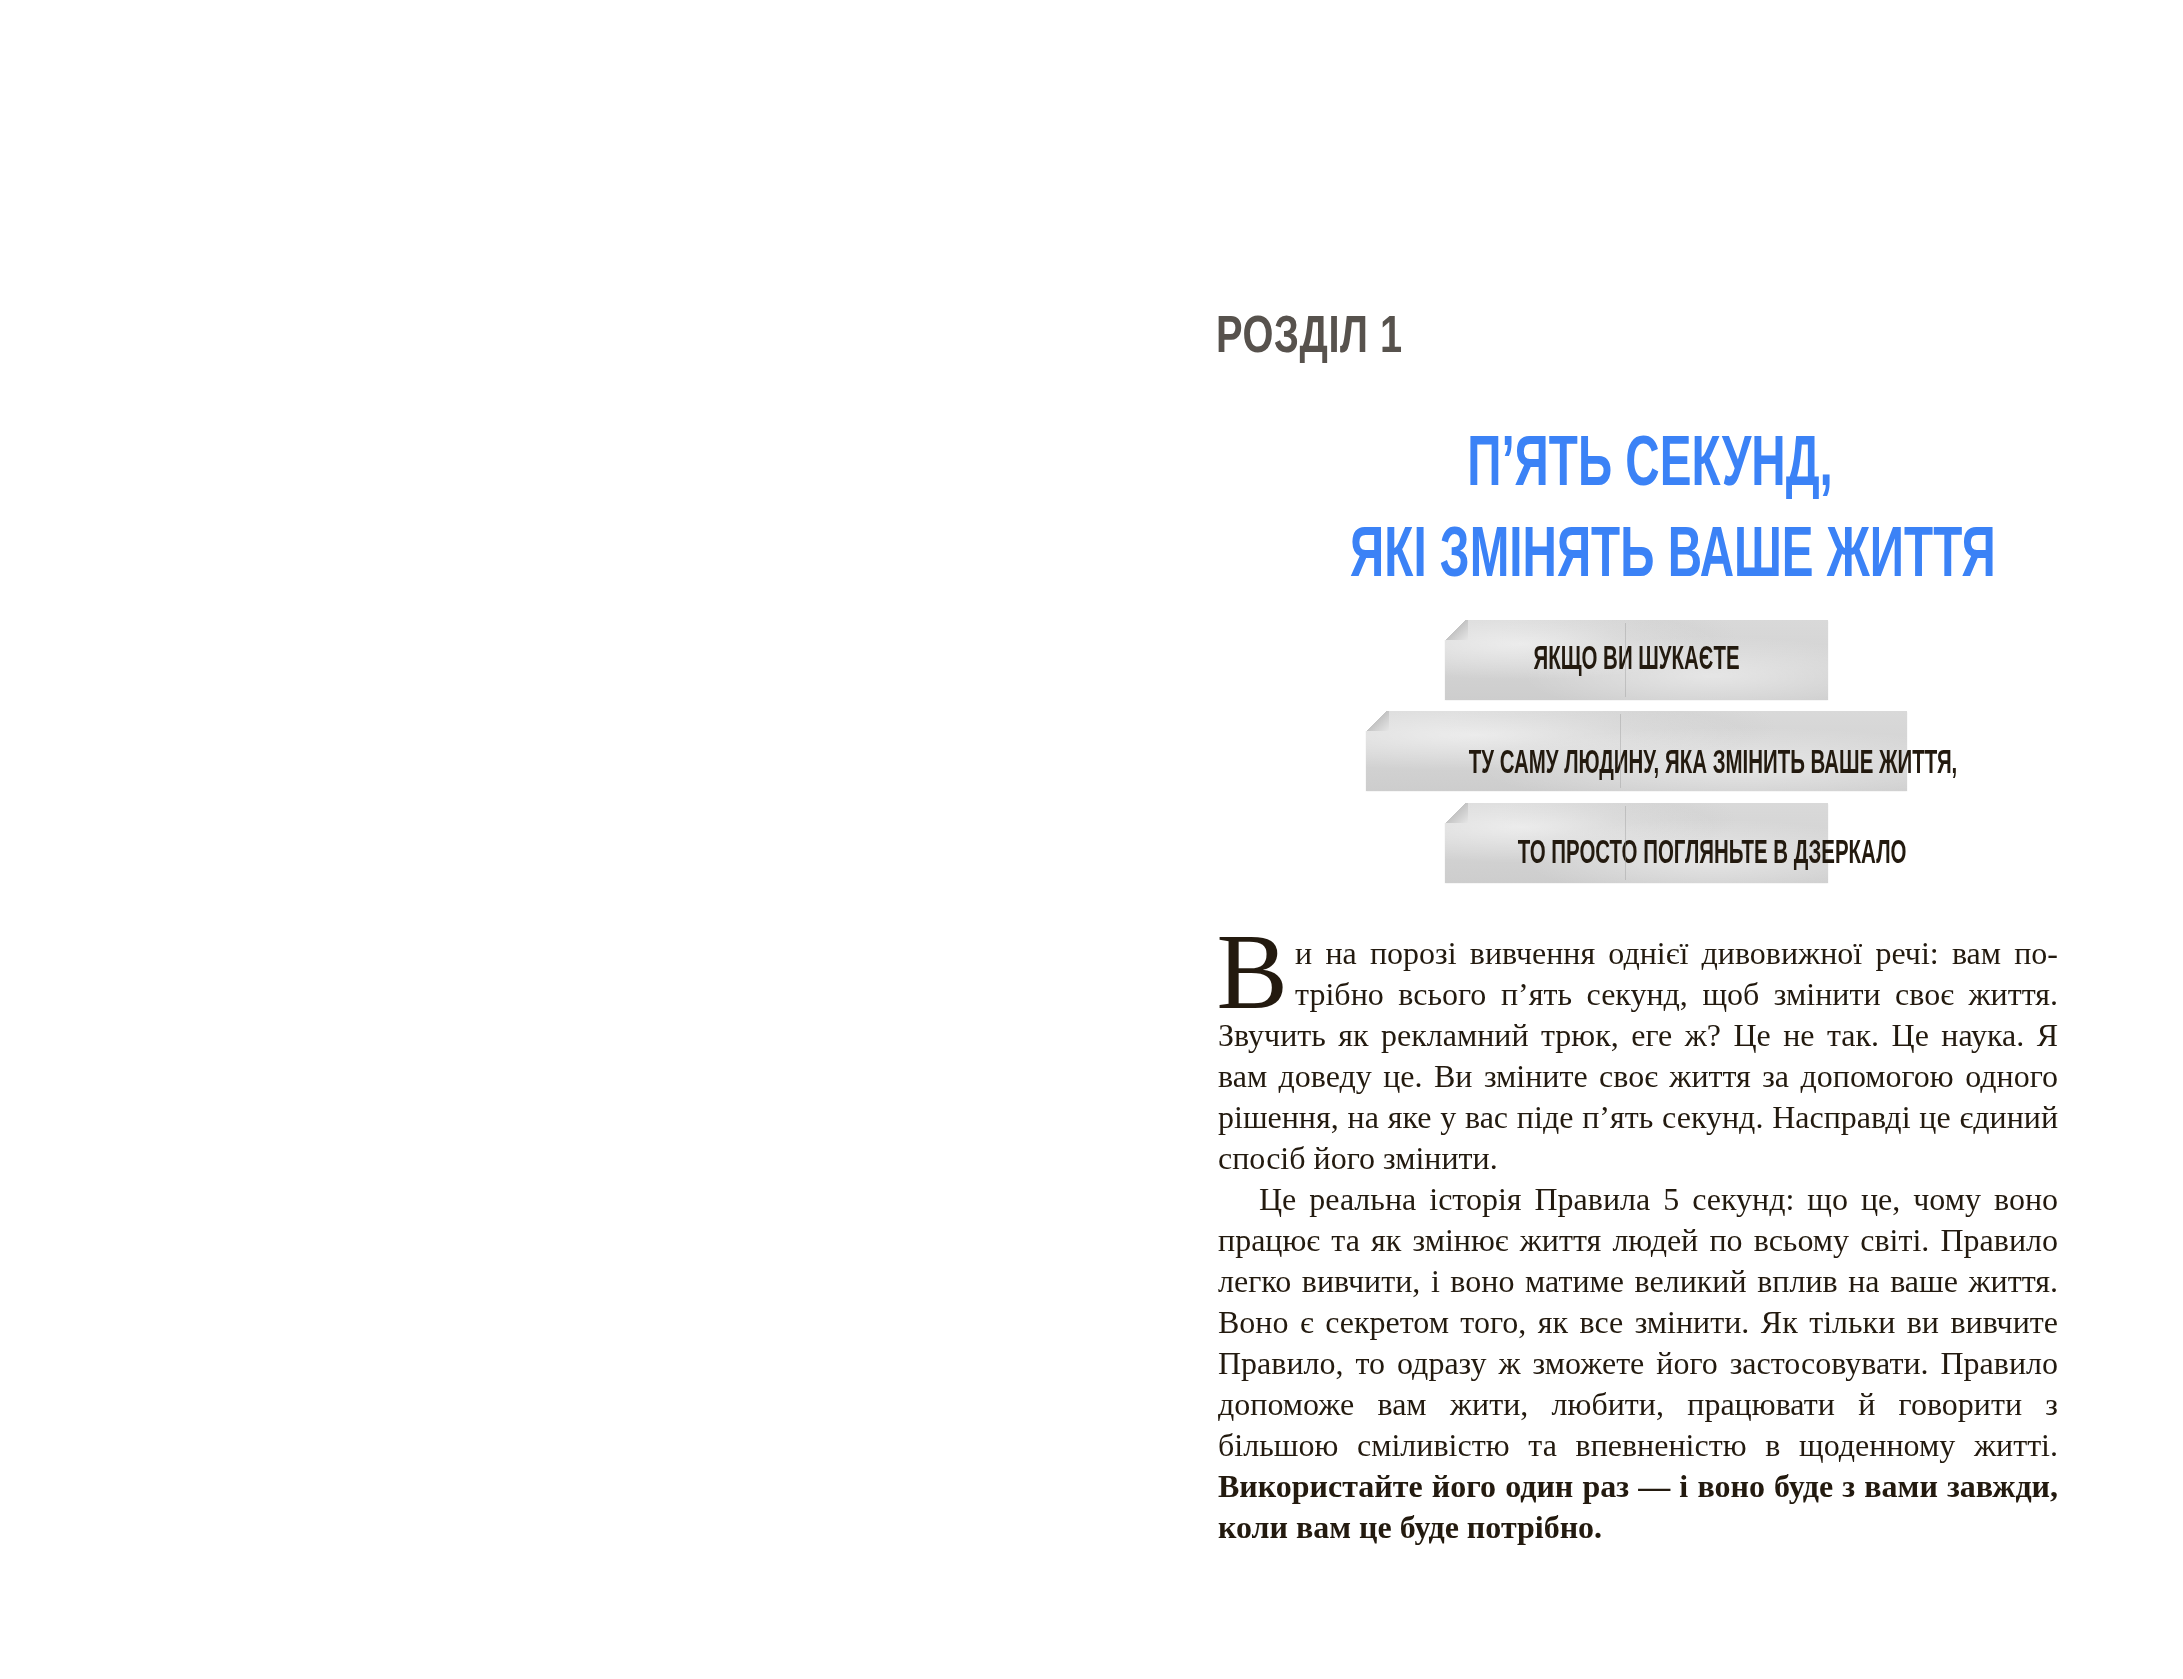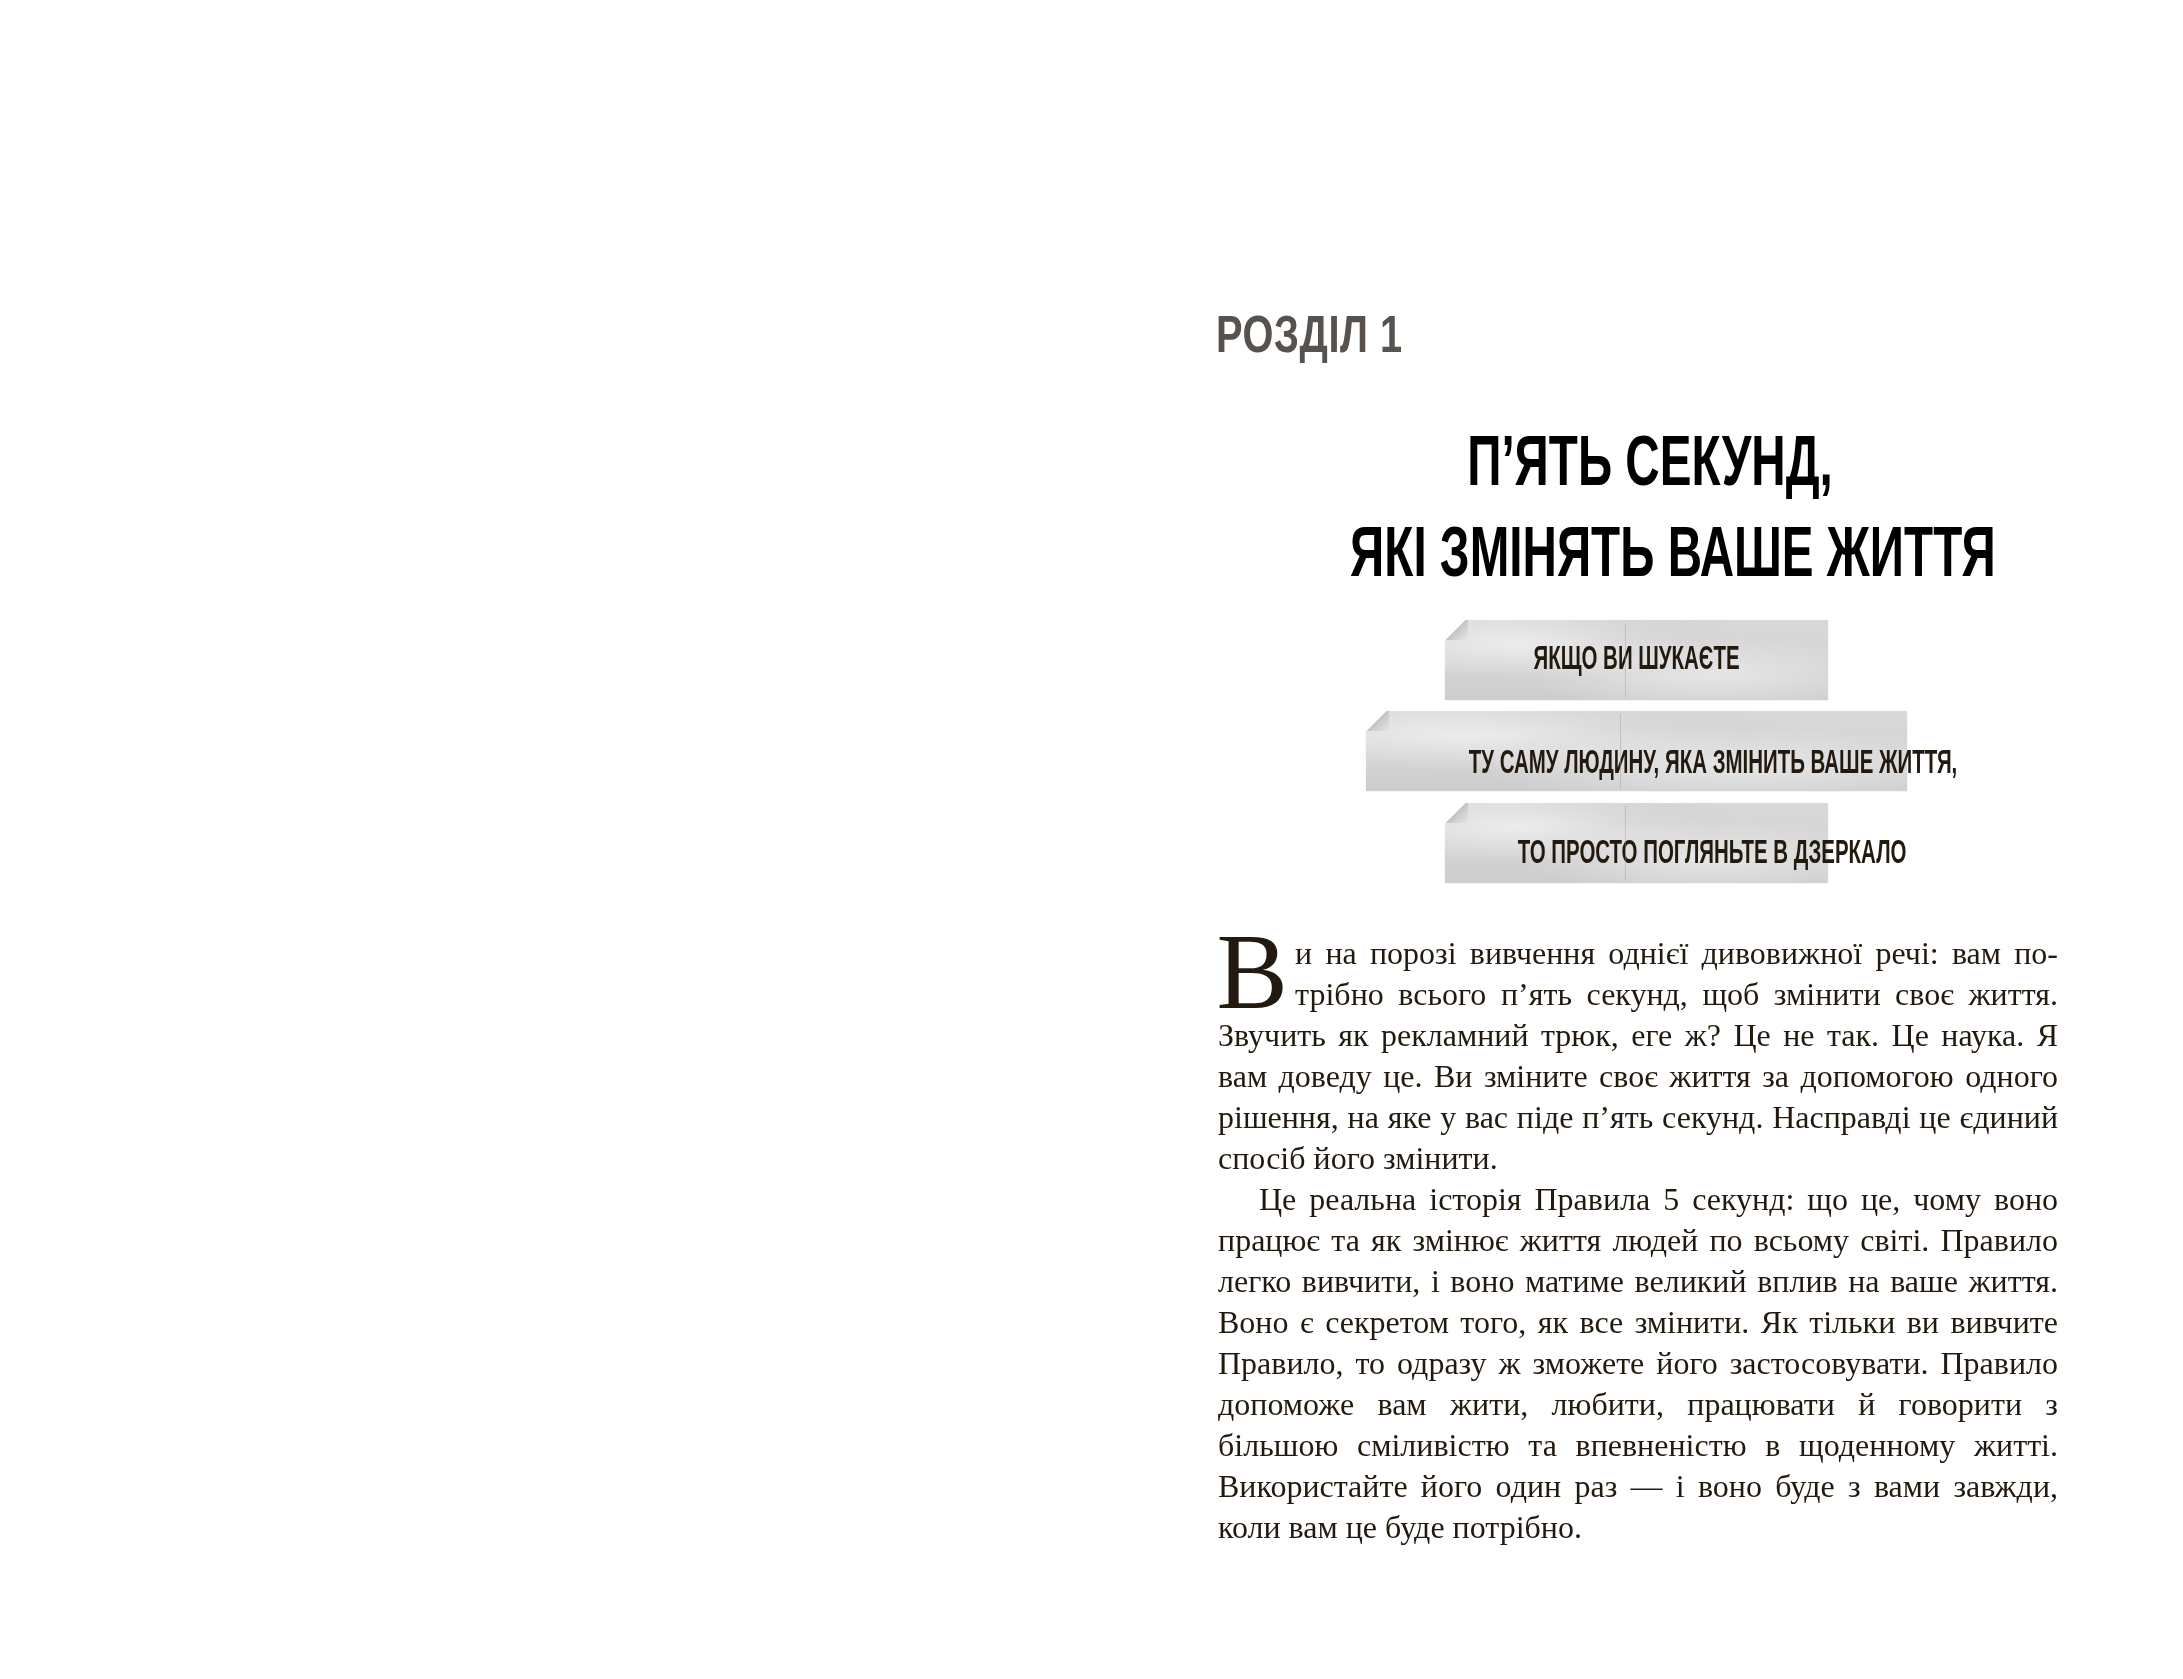--- a/index.html
+++ b/index.html
@@ -13,21 +13,21 @@
     font-family: "Liberation Sans", sans-serif; font-weight: bold;
     font-size: 51px; line-height: 57px; letter-spacing: 0.7px;
     color: #57524d; transform: scaleX(0.78); transform-origin: left top;
     white-space: nowrap;
   }
 
   .chapter-title {
     position: absolute; left: 1209px; top: 416px; width: 882px;
     text-align: center; margin: 0;
     font-family: "Liberation Sans", sans-serif; font-weight: bold;
-    font-size: 70px; line-height: 91px; color: #000000;
+    font-size: 70px; line-height: 91px; color: #3b82f6;
     white-space: nowrap;
   }
   .chapter-title span { display: block; transform: scaleX(0.68); transform-origin: center top; }
 
   .strip {
     position: absolute; height: 80px;
     background:
       radial-gradient(ellipse at 20% 30%, rgba(255,255,255,0.55), rgba(255,255,255,0) 45%),
       radial-gradient(ellipse at 70% 70%, rgba(255,255,255,0.45), rgba(255,255,255,0) 50%),
       radial-gradient(ellipse at 45% 20%, rgba(190,190,190,0.35), rgba(190,190,190,0) 40%),
@@ -60,21 +60,21 @@
     font-family: "Liberation Serif", serif; font-size: 32px; line-height: 41px;
     color: #231a0f; text-align: justify; hyphens: manual;
   }
   .body-text p { margin: 0; }
   .body-text p.indent { text-indent: 41px; }
   .drop-cap {
     float: left; font-family: "Liberation Serif", serif;
     font-size: 107px; line-height: 77px; height: 77px;
     margin: 1.4px 7.1px 0 -1.4px; color: #231a0f;
   }
-  .bold { font-weight: normal; }
+  .bold { font-weight: bold; }
 </style>
 </head>
 <body>
 
 <div class="spread">
   <div class="page-left"></div>
 
   <div class="page-right"></div>
 
   <div class="chapter-label">РОЗДІЛ 1</div>

